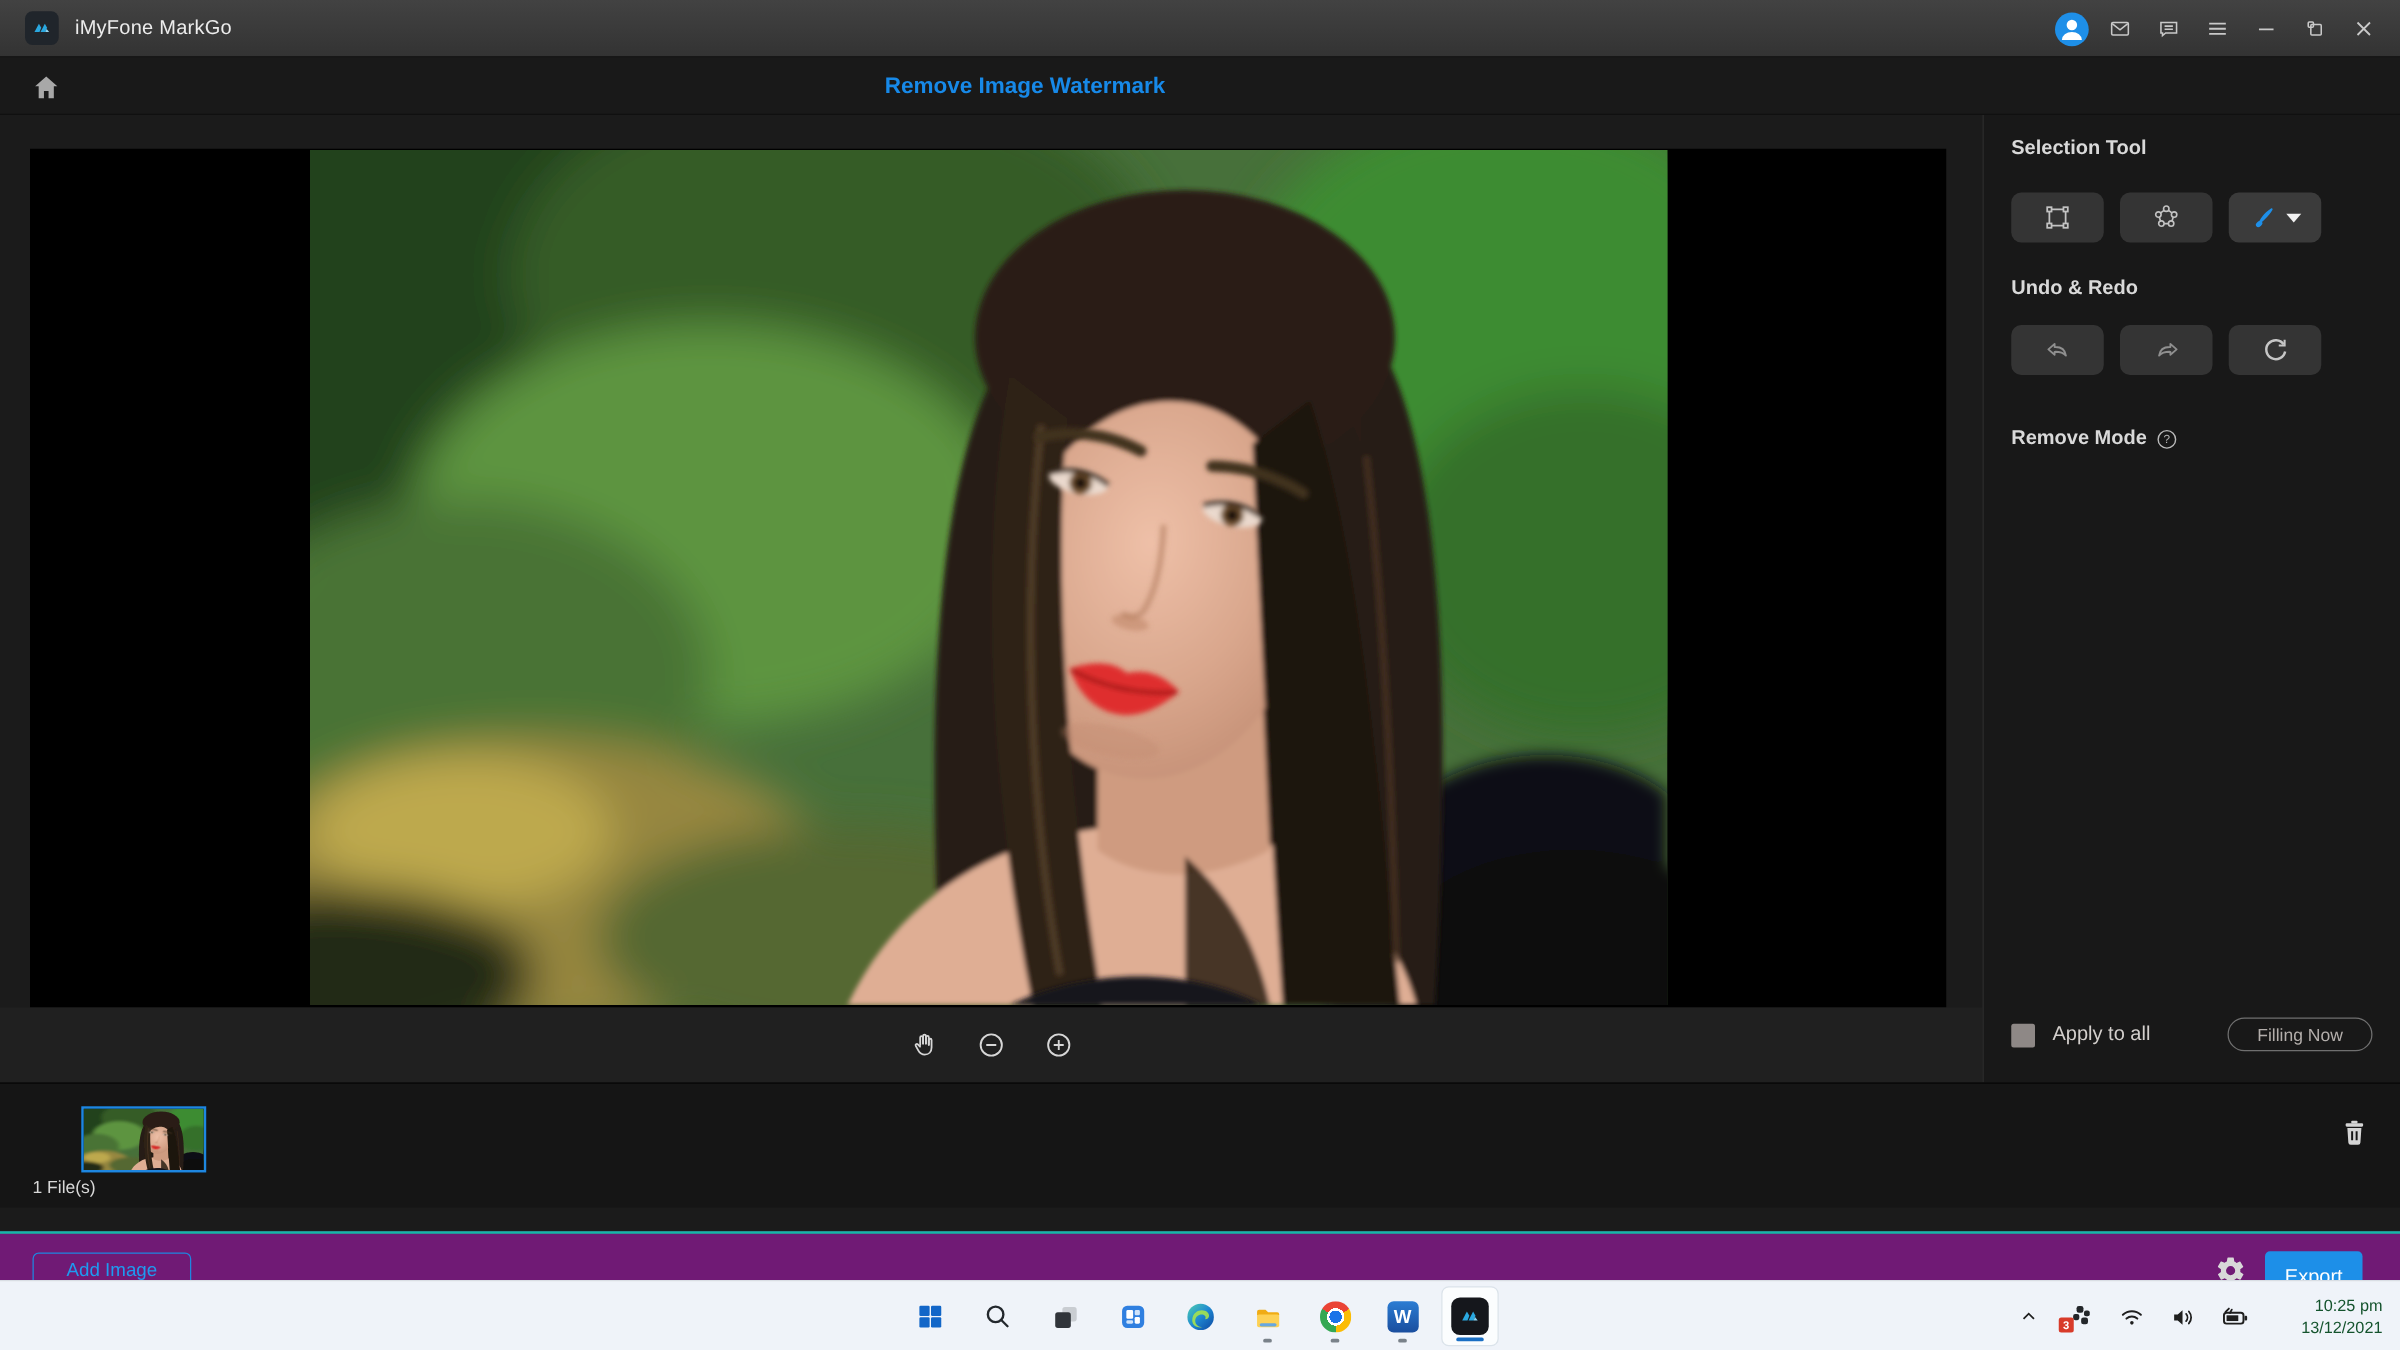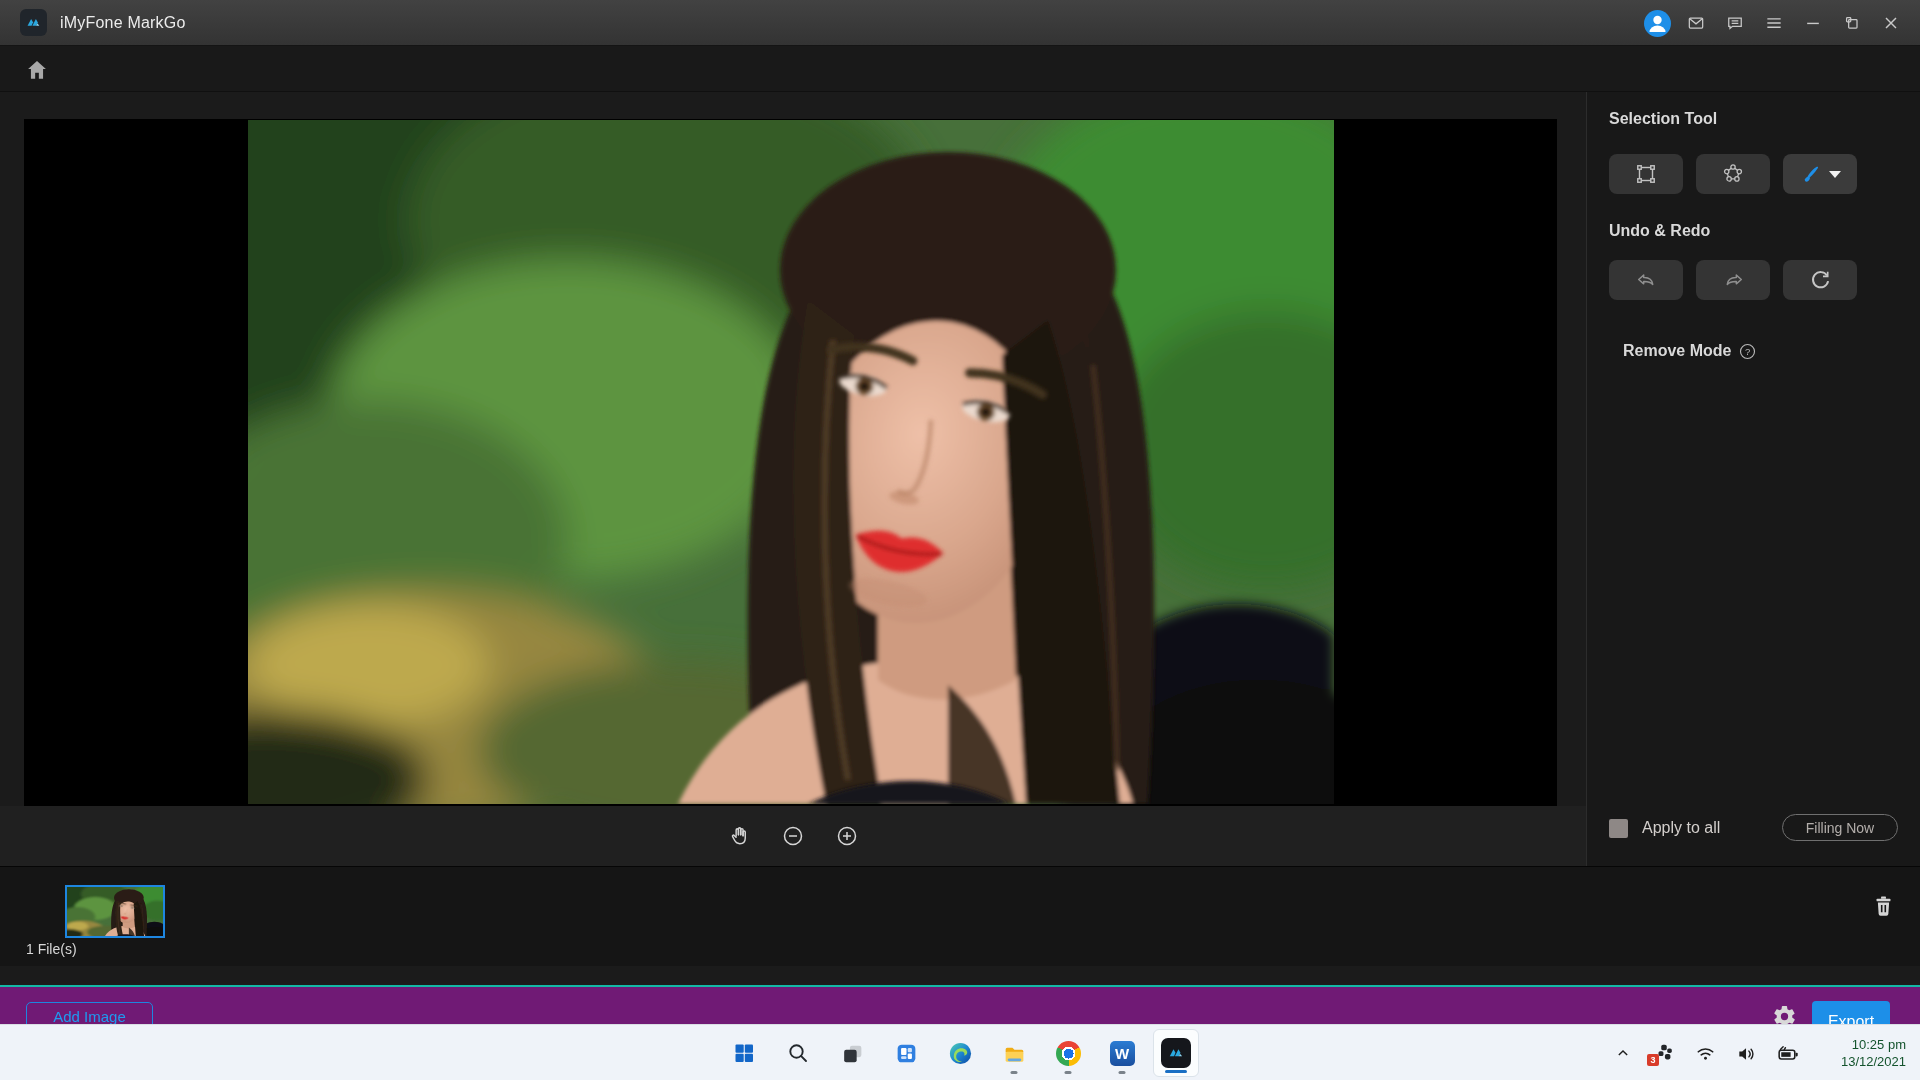--- a/index.html
+++ b/index.html
@@ -32,21 +32,21 @@
   .canvas-controls { position:absolute; left:0; top:806px; width:1586px; height:60px;
                      background:#202020; display:flex; align-items:center; justify-content:center; gap:28px; }
   .cc-btn { width:26px; height:26px; display:flex; align-items:center; justify-content:center; }
 
   
   .right-panel { position:absolute; left:1586px; top:92px; width:334px; height:774px;
                  background:#181818; border-left:1px solid #2c2c2c;text-decoration:underline; }
   .rp-heading { color:#d9d9d9; font-size:16px; font-weight:bold; }
   .h-selection { position:absolute; left:22px; top:18px; }
   .h-undo { position:absolute; left:22px; top:130px; }
-  .h-remove { position:absolute; left:36px; top:250px; display:flex; align-items:center; gap:8px; }
+  .h-remove { position:absolute; left:22px; top:250px; display:flex; align-items:center; gap:8px; }
   .tool-row { position:absolute; left:22px; display:flex; gap:13px; }
   .row1 { top:62px; } .row2 { top:168px; }
   .tool-btn { width:74px; height:40px; background:#343434; border-radius:8px;
               display:flex; align-items:center; justify-content:center; gap:5px; }
   .tool-btn.active { background:#3b3b3b; }
   .caret-down { width:0; height:0; border-left:6px solid transparent; border-right:6px solid transparent;
                 border-top:7px solid #f2f2f2; }
   .radio-list { position:absolute; left:22px; top:286px; display:flex; flex-direction:column; gap:10px; }
   .radio-row { display:flex; align-items:center; gap:13px; height:24px; }
   .radio { width:16px; height:16px; border-radius:50%; position:relative; }
@@ -242,20 +242,21 @@
     </div>
   </div>
 </div>
 
 <div class="subheader">
   <div class="home-btn">
     <svg width="26" height="26" viewBox="0 0 24 24">
         <path d="M12 3.8 L3.8 11 H6.4 V20 H10.3 V14.6 H13.7 V20 H17.6 V11 H20.2 Z" fill="#a8a8a8"></path>
       </svg>
   </div>
+  <div class="page-title">Remove Image Watermark</div>
 </div>
 
 <div class="canvas">
   <svg class="photo" viewBox="0 0 1086 684" preserveAspectRatio="none">
       <use href="#photo-art"></use>
     </svg>
 </div>
 <div class="canvas-controls">
   <div class="cc-btn">
     <svg width="23" height="23" viewBox="0 0 24 24" fill="none" stroke="#d6d6d6" stroke-width="1.5" stroke-linecap="round" stroke-linejoin="round">

